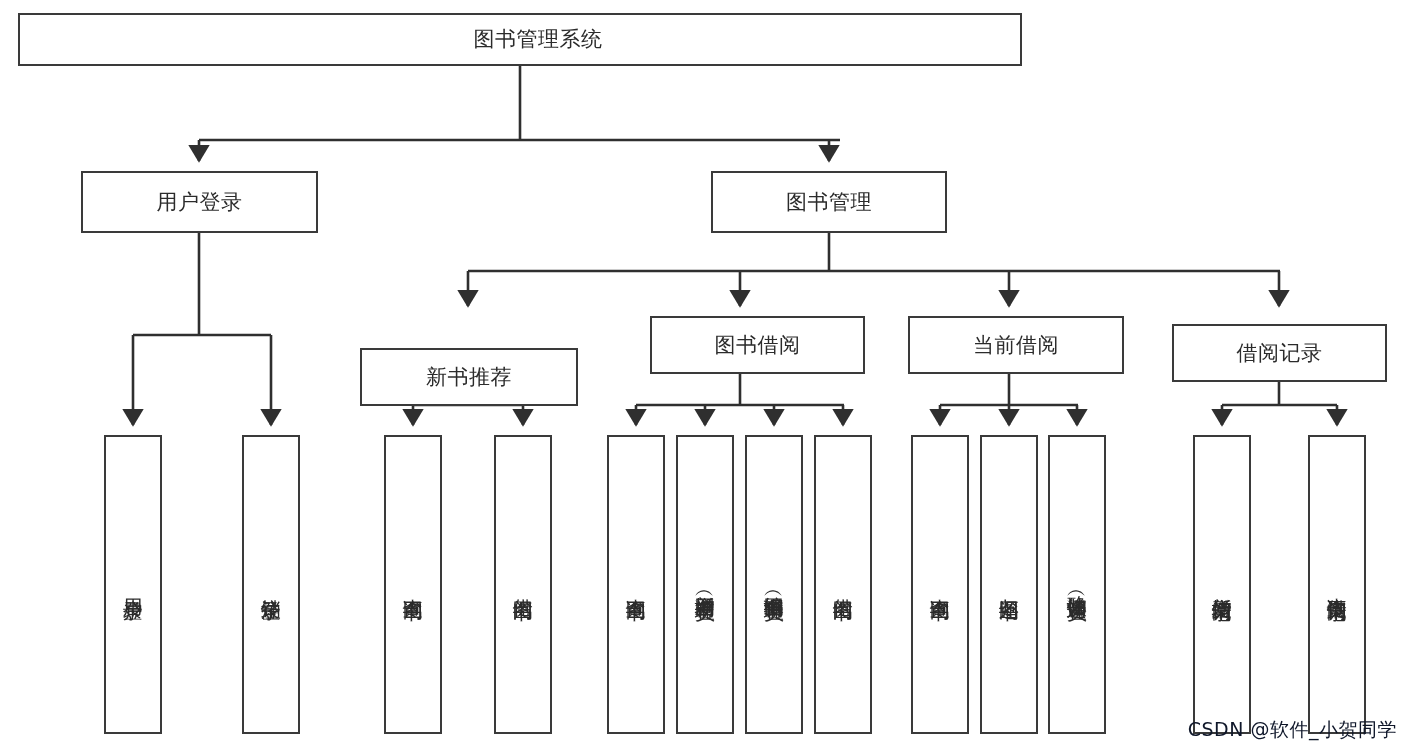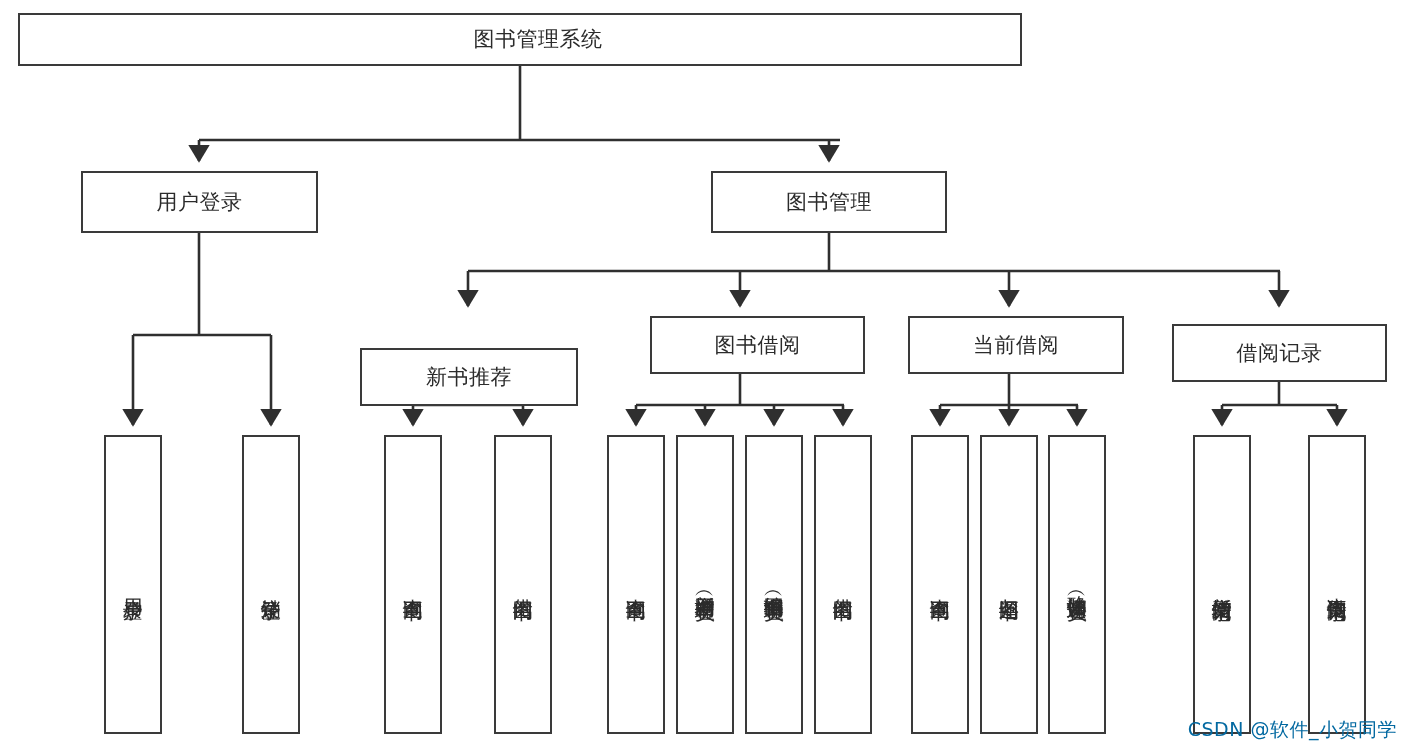--- a/index.html
+++ b/index.html
@@ -60,21 +60,21 @@
     text-align: center;
   }
   .node.vertical.tall .label {
     max-height: 290px;
   }
   .watermark {
     position: absolute;
     right: 8px;
     bottom: 4px;
     font-size: 19px;
-    color: #0369a1;
+    color: #0f172a;
     letter-spacing: 0.5px;
     z-index: 3;
     white-space: nowrap;
   }
 </style>
 </head>
 <body>
 
 <div id="canvas">
 

